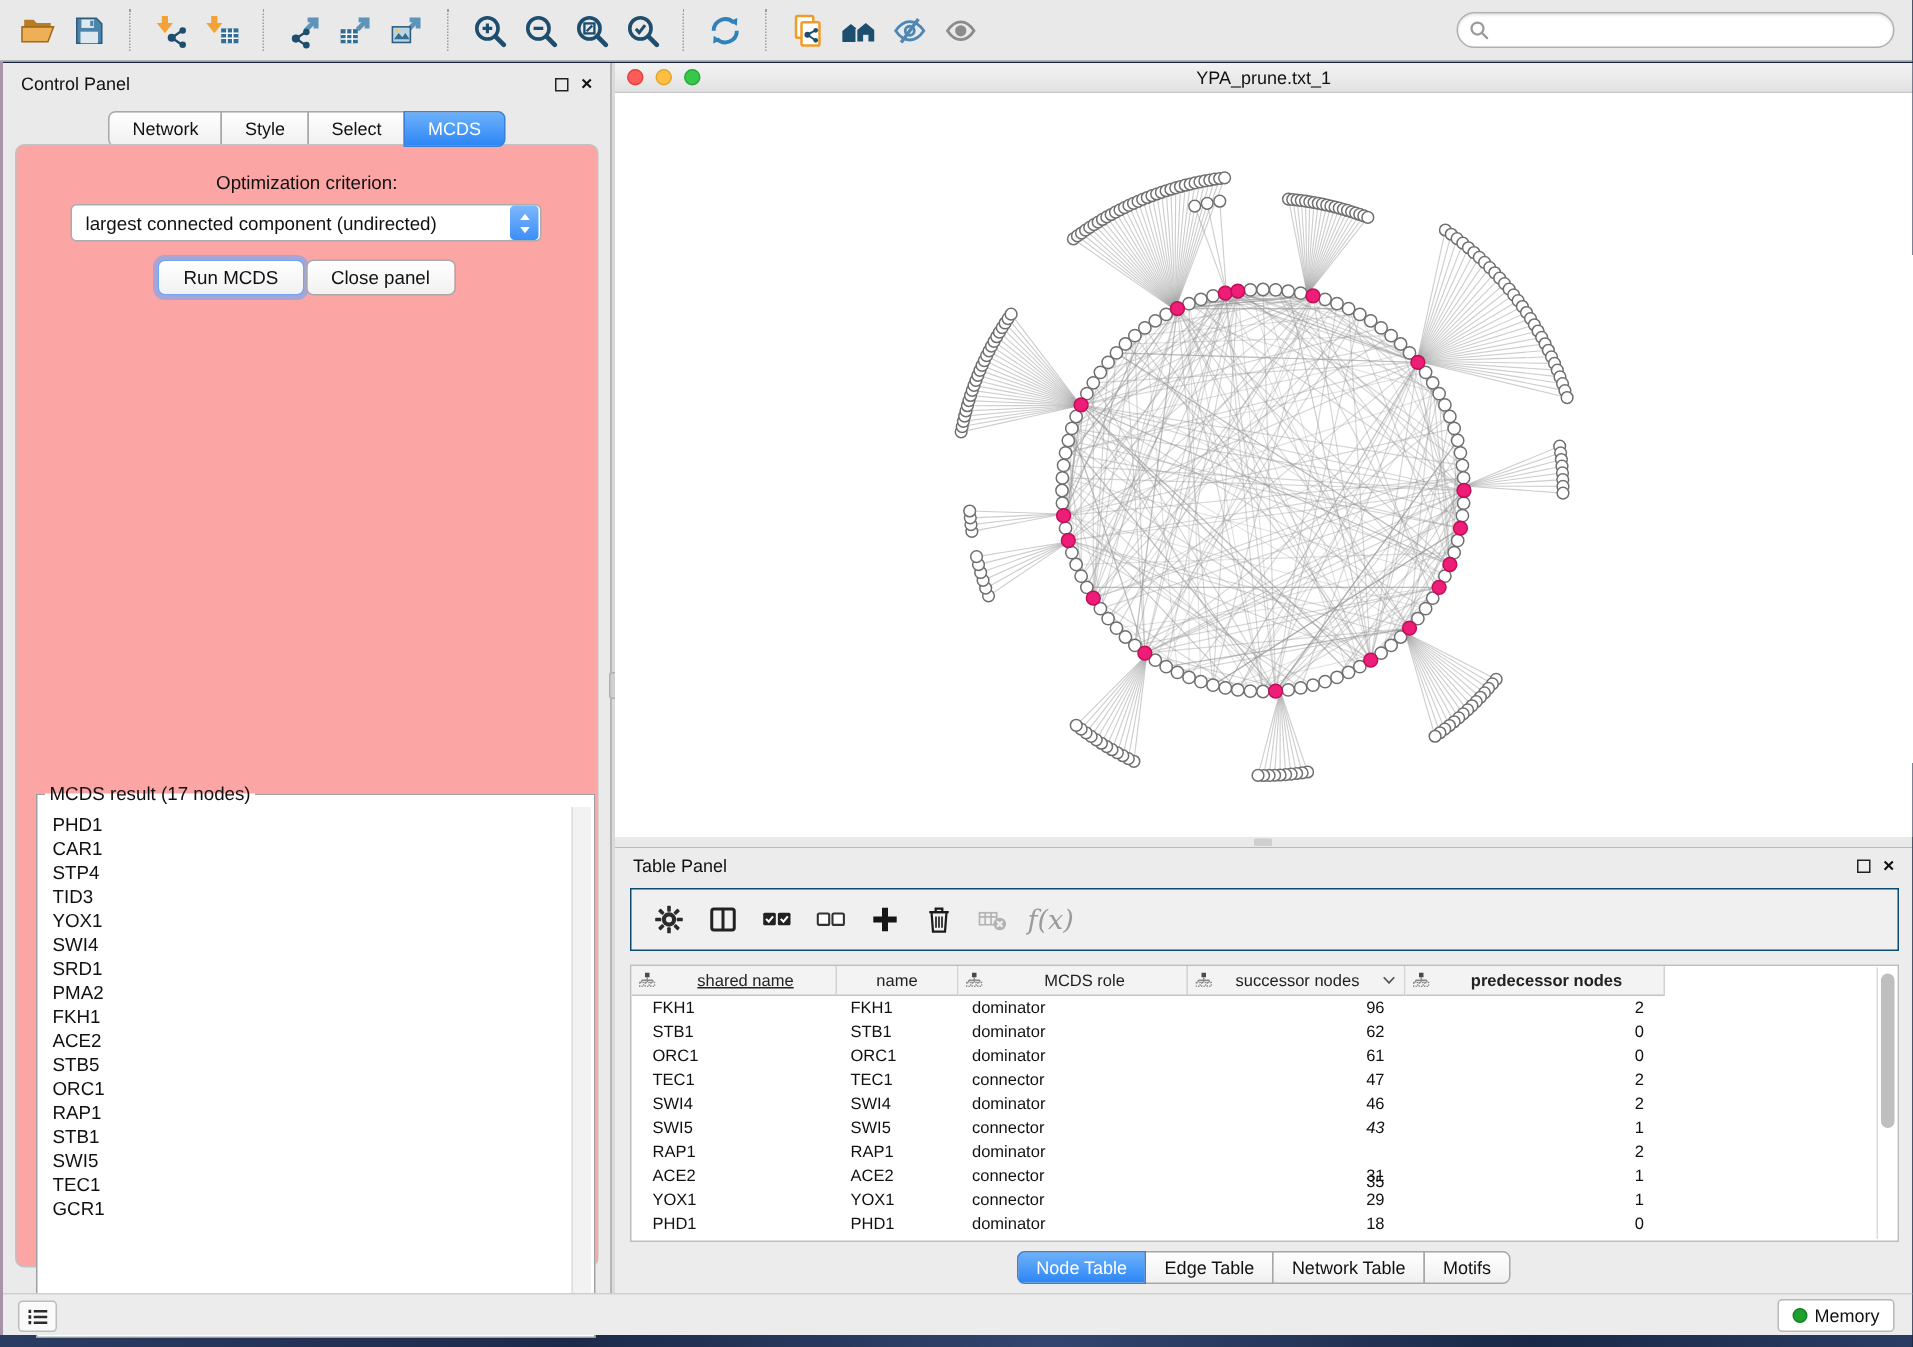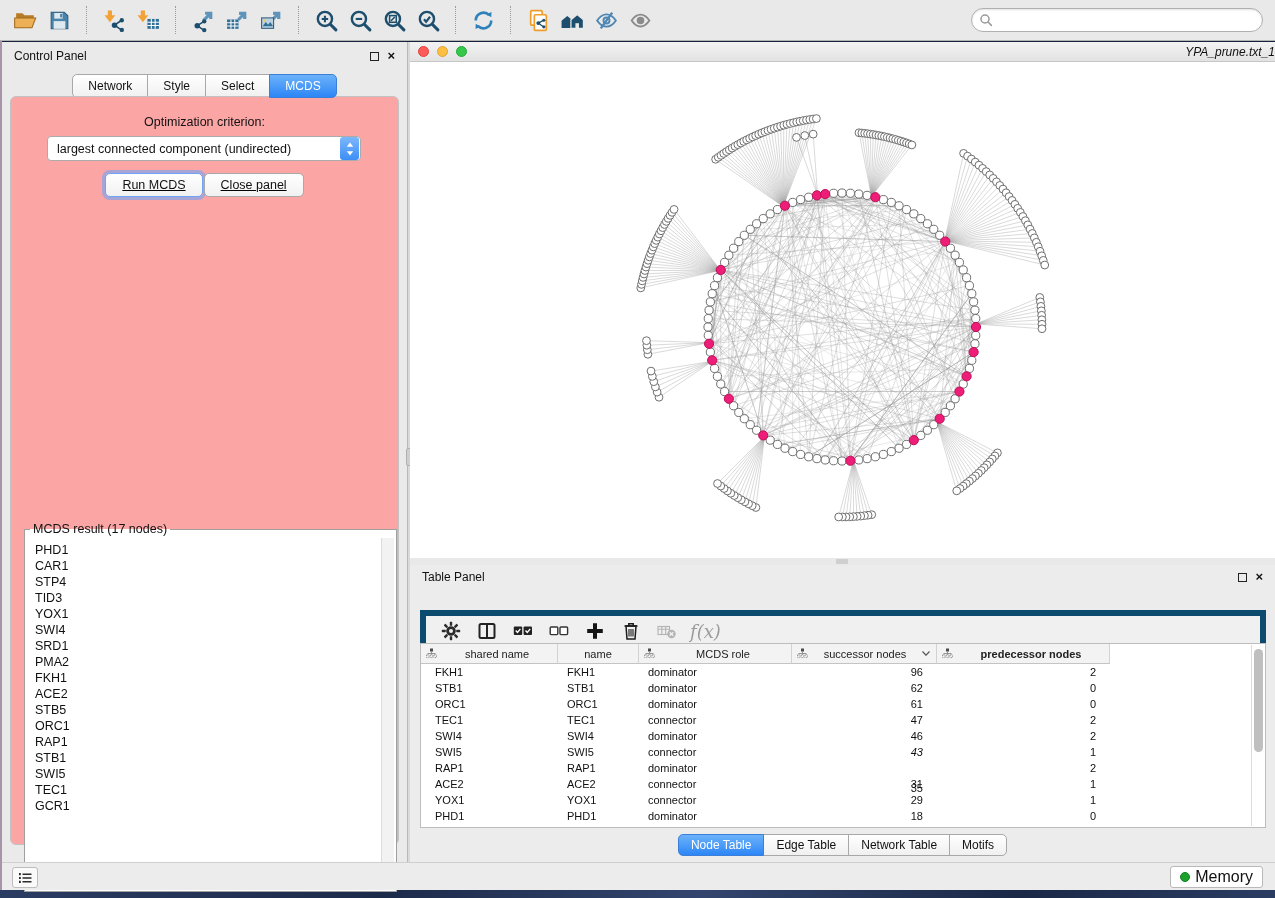--- a/index.html
+++ b/index.html
@@ -43,21 +43,21 @@
   .seg-tab.active { background:linear-gradient(#6cb2fa,#2d86f6); color:#fff; border-color:#3c7fd8; z-index:1; }
 
   .cp-box { position:absolute; left:8px; top:54px; width:389px; height:749px; background:#fca5a5;
      border:1px solid #c2c2c2; border-radius:6px; }
   .opt-label { position:absolute; top:18px; width:100%; text-align:center; font-size:12.5px; color:#111; }
   .dropdown { position:absolute; left:36px; top:39px; width:314px; height:25px; background:#fff;
      border:1px solid #ababab; border-radius:4px; display:flex; align-items:center; }
   .dropdown-value { flex:1; font-size:12.5px; padding-left:9px; color:#111; white-space:nowrap; overflow:hidden; }
   .dropdown-stepper { width:19px; height:23px; border-radius:3px; margin-right:1px;
      background:linear-gradient(#7db7fb,#3c8ef8); display:flex; align-items:center; justify-content:center; }
-  .btn-row { position:absolute; left:0; top:76px; width:100%; display:flex; justify-content:center; gap:1px;text-decoration:underline; }
+  .btn-row { position:absolute; left:0; top:76px; width:100%; display:flex; justify-content:center; gap:1px; }
   .push-btn { font-size:12.5px; color:#111; background:linear-gradient(#ffffff,#f1f1f1);
      border:1px solid #a9a9a9; border-radius:5px; padding:4px 16px; font-family:"Liberation Sans",sans-serif; }
   .push-btn.focused { box-shadow:0 0 0 3px rgba(110,165,245,.6); border-color:#6ea5f5; }
 
   .mcds-fieldset { position:absolute; left:13px; top:425px; width:373px; height:370px;
      border:1px solid #9f9f9f; background:#fff; }
   .mcds-fieldset legend { font-size:12.5px; color:#111; margin-left:5px; padding:0 3px; }
   .mcds-list { position:absolute; left:2px; top:2px; right:16px; bottom:2px; overflow:hidden; padding:4px 0 0 8px; }
   .mcds-item { font-size:12.5px; line-height:16px; color:#111; }
   .mcds-scroll { position:absolute; top:2px; right:2px; bottom:2px; width:13px; background:#f2f2f2;
@@ -71,31 +71,31 @@
   
   .network-window { position:absolute; left:410px; top:42px; width:865px; height:516px; background:#fff; }
   .nw-titlebar { position:absolute; left:0; top:0; width:100%; height:20px;
      background:linear-gradient(#f3f3f3,#e2e2e2); border-bottom:1px solid #c6c6c6;
      display:flex; align-items:center; }
   .traffic { display:flex; gap:8px; padding-left:8px; position:absolute; left:0; }
   .light { width:11px; height:11px; border-radius:50%; display:inline-block; }
   .light.red { background:#fc5b57; border:1px solid #e2423e; }
   .light.yellow { background:#fdbe41; border:1px solid #e0a531; }
   .light.green { background:#35c84a; border:1px solid #27a839; }
-  .nw-title { width:100%; text-align:right; font-size:12px; color:#111;font-style:italic; }
+  .nw-title { width:100%; text-align:center; font-size:12px; color:#111; }
   .nw-canvas { position:absolute; left:0; top:20px; width:865px; height:496px; background:#fff; }
 
   .h-splitter { position:absolute; left:410px; top:558px; width:865px; height:7px; background:#e9e9e9; }
   .h-splitter .handle { position:absolute; left:426px; top:1px; width:12px; height:5px; background:#cfcfcf; border-radius:1px; }
 
   
   .table-panel { position:absolute; left:410px; top:565px; width:865px; height:297px; background:#ececec; }
   .tp-titlebar { position:absolute; left:0; top:0; width:100%; height:24px; display:flex; align-items:center; }
-  .tp-toolbar { position:absolute; left:10px; right:9px; top:45px; height:42px; background:#f0f0f0;
-     border:6px solid #0c4a6e; display:flex; align-items:center; padding-left:10px; gap:6px; }
+  .tp-toolbar { position:absolute; left:10px; right:9px; top:27px; height:42px; background:#f0f0f0;
+     border:1px solid #0c4a6e; display:flex; align-items:center; padding-left:10px; gap:6px; }
   .tp-btn { width:30px; height:30px; display:flex; align-items:center; justify-content:center; }
   .tp-btn svg { width:20px; height:20px; }
   .fx-label { font-size:18px; font-style:italic; color:#9b9b9b; font-family:"DejaVu Serif","Liberation Serif",serif; padding-left:2px; }
 
   .data-table { position:absolute; left:10px; right:9px; top:78px; height:185px; background:#fff;
      border:1px solid #bdbdbd; overflow:hidden; }
   .thead { display:flex; height:20px; }
   .th { background:#f3f3f3; border-right:1px solid #d2d2d2; border-bottom:1px solid #c4c4c4;
      display:flex; align-items:center; font-size:11px; color:#222; position:relative; }
   .th .lbl { flex:1; text-align:center; padding:0 4px; white-space:nowrap; }
@@ -110,21 +110,21 @@
   .tp-tabs .seg-tab { padding:3px 12px; font-size:12px; }
 
   
   .status-bar { position:absolute; left:2px; top:862px; width:1273px; height:28px; background:#ececec;
      border-top:1px solid #cfcfcf; }
   .list-btn { position:absolute; left:10px; top:4px; width:26px; height:21px; background:#fafafa;
      border:1px solid #bdbdbd; border-radius:3px; display:flex; align-items:center; justify-content:center; }
   .memory-btn { position:absolute; right:12px; top:3px; height:22px; background:#fff; border:1px solid #b9b9b9;
      border-radius:3px; display:flex; align-items:center; gap:5px; padding:0 9px; }
   .memory-dot { width:10px; height:10px; border-radius:50%; background:#1ca22c; border:1px solid #128021; }
-  .memory-label { font-size:16px; color:#111; }
+  .memory-label { font-size:12px; color:#111; }
 </style>
 </head>
 <body>
 
 <div class="wallpaper-bottom"></div>
 <div class="wallpaper-left"></div>
 
 <div class="app">
 
   <div class="toolbar">
@@ -1166,21 +1166,21 @@
               <path d="M1 8.2h11.5M4.8 5.5v8M8.7 5.5v8"></path>
             </g>
             <circle cx="14.5" cy="13" r="4.2" fill="#b3b3b3"></circle>
             <path d="M12.7 11.2l3.6 3.6M16.3 11.2l-3.6 3.6" stroke="#f0f0f0" stroke-width="1.4"></path>
           </svg>
         </span>
         <span class="fx-label">f(x)</span>
       </div>
     <div class="data-table">
       <div class="thead" id="tbl-head">
-          <div class="th" style="width: 137px;">
+          <div class="th" style="width: 137px; text-decoration: underline;">
             <svg class="colicon" width="11" height="11" viewBox="0 0 11 11">
               <rect x="4" y="0.5" width="3" height="3" fill="#4a4a4a"></rect>
               <path d="M5.5 3.5v2M1.8 5.5h7.4M1.8 5.5v1.3M5.5 5.5v1.3M9.2 5.5v1.3" stroke="#8a8a8a" stroke-width="0.9" fill="none"></path>
               <g fill="none" stroke="#8a8a8a" stroke-width="0.9" stroke-dasharray="1,0.9">
                 <rect x="0.5" y="7" width="2.6" height="2.6"></rect>
                 <rect x="4.2" y="7" width="2.6" height="2.6"></rect>
                 <rect x="7.9" y="7" width="2.6" height="2.6"></rect>
               </g>
             </svg>
             <span class="lbl">shared name</span>

